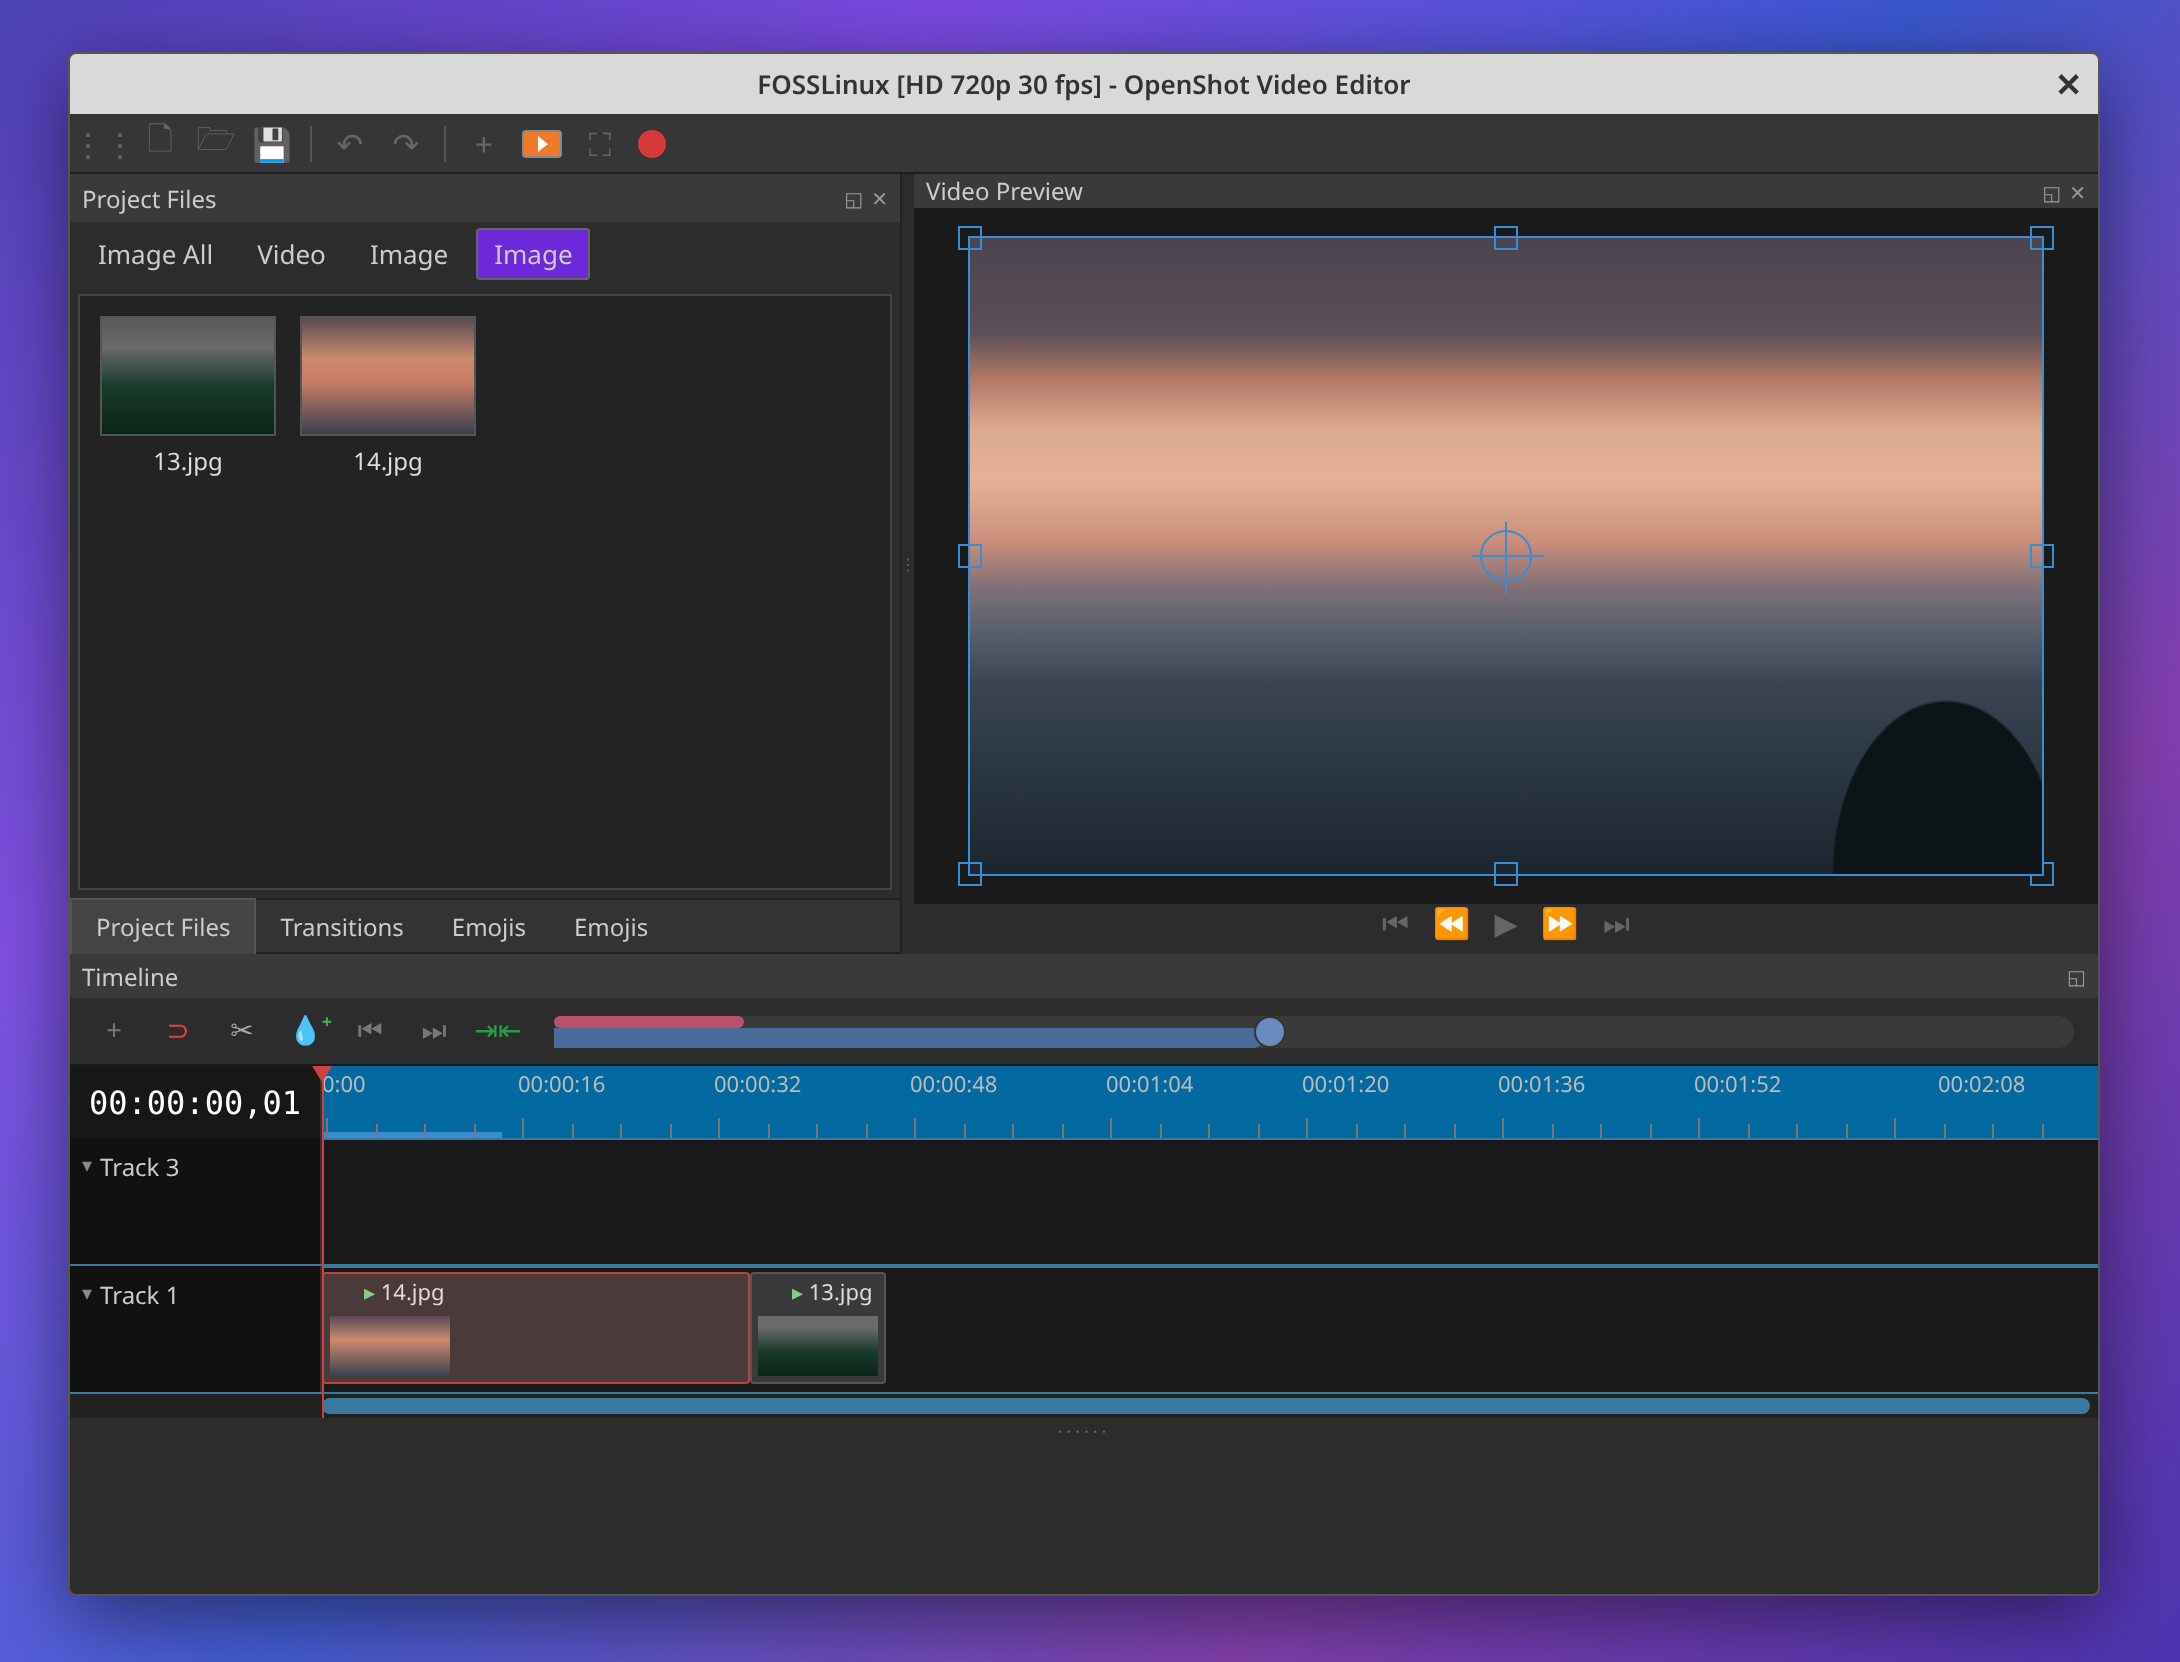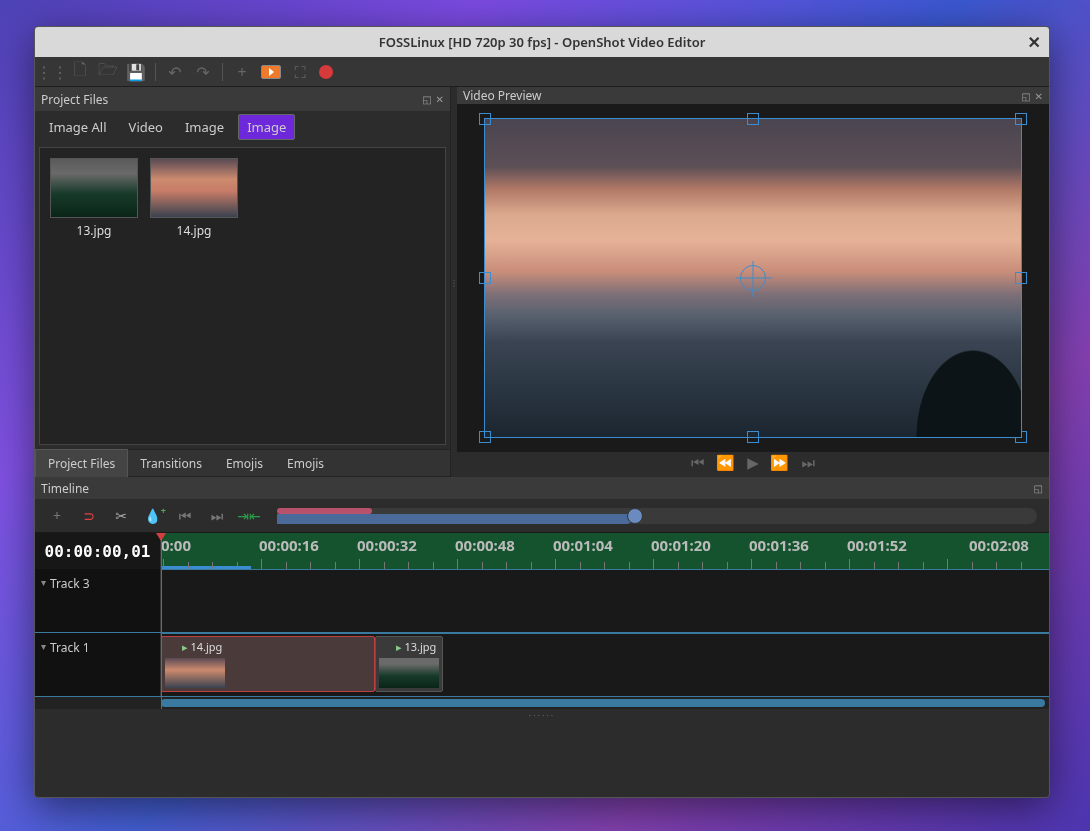--- a/index.html
+++ b/index.html
@@ -117,26 +117,26 @@
   .tl-tool{width:20px;height:20px;display:flex;align-items:center;justify-content:center;font-size:14px;color:#777;cursor:pointer;}
   .tl-tool.magnet{color:#e04040;}
   .tl-tool.scissors{color:#a8a8a8;}
   .tl-tool.drop{color:#2a7ad0;position:relative;}
   .tl-tool.drop::after{content:"+";position:absolute;top:-2px;right:-3px;color:#4caf50;font-size:9px;font-weight:bold;}
   .tl-tool.marker{color:#2a9d4a;}
   .tl-zoom{flex:1;height:16px;background:#3a3a3a;border-radius:8px;position:relative;margin-left:6px;}
   .tl-zoom-fill{position:absolute;left:0;top:0;height:6px;width:95px;background:#b8516b;border-radius:3px;}
   .tl-zoom-fill2{position:absolute;left:0;top:6px;height:10px;width:355px;background:#4a6a9a;border-radius:0 5px 5px 0;}
   .tl-zoom-knob{position:absolute;left:350px;top:0;width:16px;height:16px;background:#6a8ac0;border:1px solid #333;border-radius:50%;cursor:pointer;}
-  .ruler-row{height:36px;background:#14532d;display:flex;color:#fff;font-weight:bold;}
+  .ruler-row{height:36px;background:#0369a1;display:flex;color:#fff;}
   .timecode{
     width:126px;display:flex;align-items:center;justify-content:center;
     font-size:16px;font-family:monospace;background:#171717;border-right:1px solid #333;
   }
-  .ruler{flex:1;position:relative;font-size:15px;color:#bbb;}
+  .ruler{flex:1;position:relative;font-size:11px;color:#bbb;}
   .ruler .major{position:absolute;top:2px;}
   .ruler .tick{position:absolute;bottom:0;width:1px;height:7px;background:#777;}
   .ruler .tick.big{height:10px;}
   .ruler .bluebar{position:absolute;left:0;bottom:0;height:3px;width:90px;background:#3a8dd0;}
   .playhead-line{position:absolute;left:0;top:0;bottom:-140px;width:1px;background:#d04040;z-index:5;}
   .playhead-line::before{content:"";position:absolute;top:0;left:-5px;width:0;height:0;
     border-left:5px solid transparent;border-right:5px solid transparent;border-top:8px solid #d04040;}
   .tracks{background:#1e1e1e;}
   .track{height:64px;display:flex;border-bottom:1px solid #3a7aa0;}
   .track-label{

